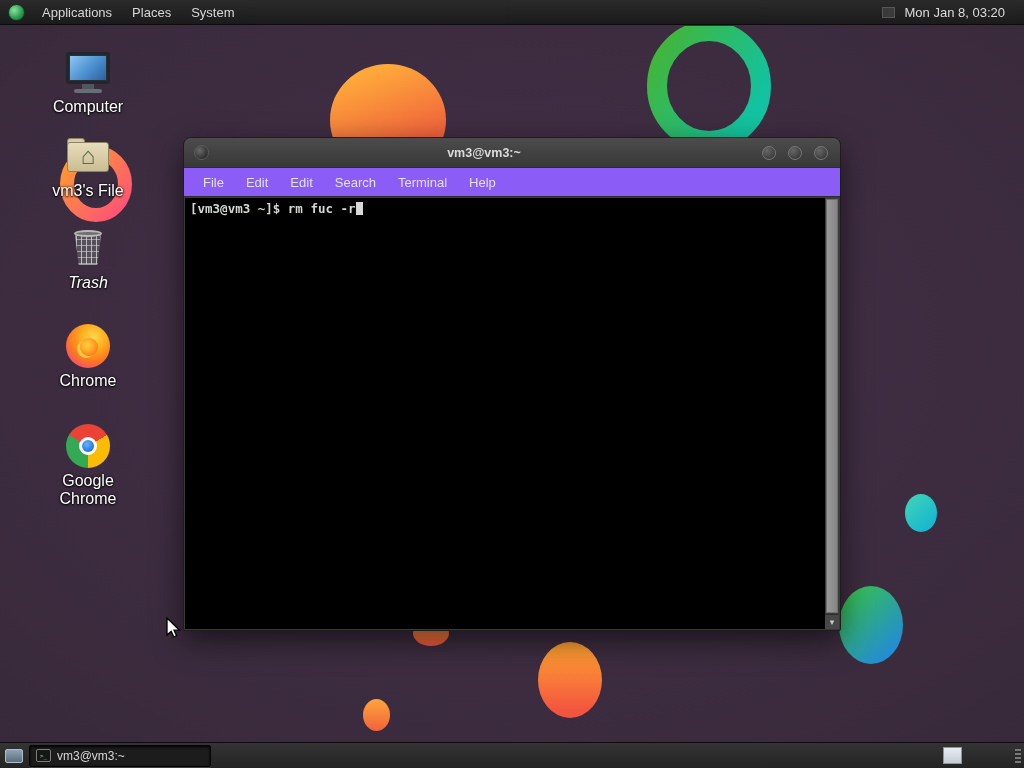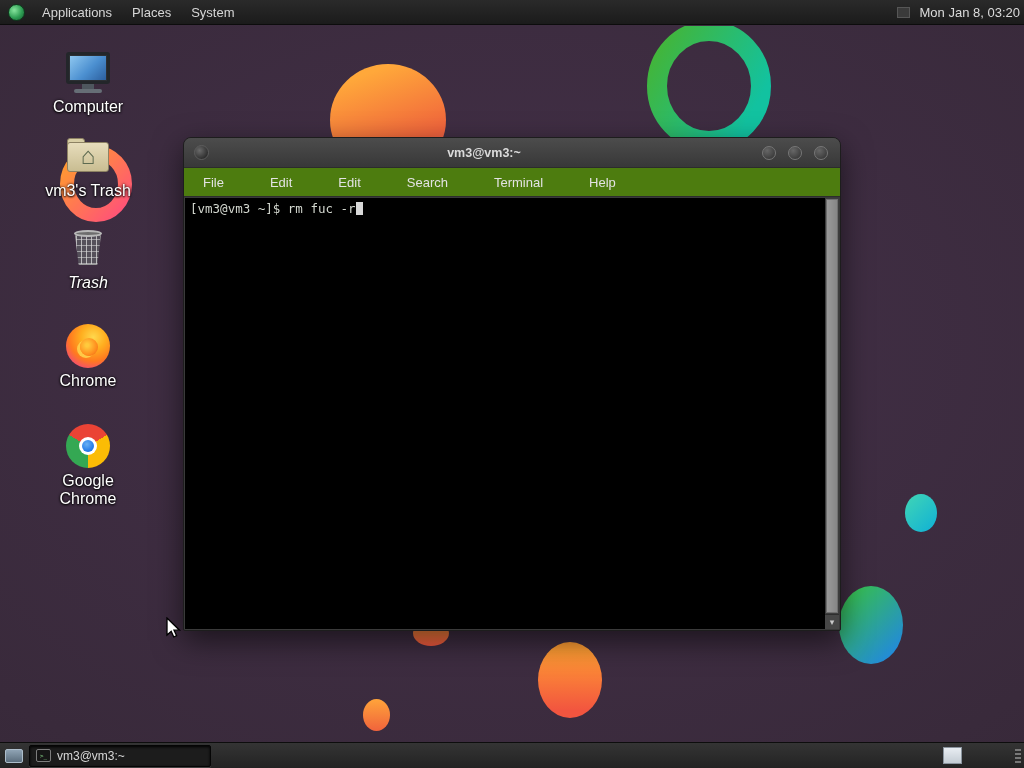--- a/index.html
+++ b/index.html
@@ -27,21 +27,21 @@
 
   
   .top-panel { position:absolute; left:0; top:0; width:1024px; height:25px; z-index:30;
     background:linear-gradient(#2a2a2a,#1b1b1b); border-bottom:1px solid #0c0c0c;
     display:flex; align-items:flex-end; color:#d6d6d6; font-size:13px; }
   .tp-left { display:flex; align-items:center; height:100%; }
   .distro-logo { width:17px; height:17px; border-radius:50%; margin:0 7px 0 8px;
     background:radial-gradient(circle at 35% 35%, #7ede96 5%, #2f9e54 55%, #145c2e 100%);
     border:1px solid #0e3a1d; }
   .tp-menu { padding:0 10px; height:100%; display:flex; align-items:center; cursor:default; }
-  .tp-right { margin-left:auto; display:flex; align-items:center; height:100%; padding-right:4px; }
+  .tp-right { margin-left:auto; display:flex; align-items:center; height:100%; padding-right:19px; }
   .status-ic { width:13px; height:11px; background:#3a3a3a; border:1px solid #565656; margin-right:10px; }
   .clock { color:#dcdcdc; }
 
   
   .desk-icon { position:absolute; left:40px; width:96px; z-index:5; text-align:center; cursor:default; }
   .icon-art { width:48px; height:44px; margin:0 auto 4px auto; position:relative; }
   .icon-label { color:#ffffff; font-size:16px; text-shadow:0 1px 2px #000, 0 0 3px #000; }
 
   
   .pc-screen { position:absolute; left:2px; top:2px; width:44px; height:32px; background:#2c2f33;
@@ -88,27 +88,27 @@
     box-shadow:0 10px 30px rgba(0,0,0,.55); overflow:hidden; }
   .titlebar { height:30px; background:linear-gradient(#4c4c4c,#383838); border-bottom:1px solid #2c2c2c;
     display:grid; grid-template-columns:34px 1fr 90px; align-items:center; }
   .tb-appicon { width:15px; height:15px; border-radius:50%; margin-left:10px;
     background:radial-gradient(circle at 35% 35%, #6a6a6a, #2c2c2c 75%); border:1px solid #5d5d5d; }
   .tb-title { text-align:center; color:#dadada; font-size:12.5px; font-weight:bold; }
   .tb-btns { display:flex; gap:12px; justify-content:flex-end; padding-right:12px; }
   .wbtn { width:14px; height:14px; border-radius:50%;
     background:radial-gradient(circle at 35% 30%, #676767, #3c3c3c 75%); border:1px solid #777; cursor:pointer; }
 
-  .menubar { height:29px; background:#4d7c0f; border-bottom:1px solid #2d2d2d;
-    display:flex; align-items:center; padding-left:8px;gap:24px; }
+  .menubar { height:29px; background:#8b5cf6; border-bottom:1px solid #2d2d2d;
+    display:flex; align-items:center; padding-left:8px; }
   .mb-item { color:#e3e3e3; font-size:13px; padding:0 11px; height:100%; display:flex; align-items:center; cursor:default; }
 
   .term-body { position:absolute; left:1px; right:1px; top:60px; bottom:1px; background:#000; }
   .term-text { position:absolute; left:5px; top:3px; right:18px;
-    font-family:"DejaVu Sans Mono", monospace; font-size:12.5px; color:#d3d7cf; white-space:pre; line-height:16px; }
+    font-family:"DejaVu Sans Mono", monospace; font-size:12.5px; color:#d3d7cf; white-space:pre; line-height:16px;font-weight:bold; }
   .cursor { display:inline-block; width:7px; height:13px; background:#d8d8d8; vertical-align:-2px; margin-left:0px; }
 
   .scrollbar { position:absolute; right:0; top:0; bottom:0; width:14px; background:#3d3d3d; }
   .sb-thumb { position:absolute; left:1px; right:1px; top:1px; bottom:16px;
     background:linear-gradient(90deg,#9a9a9a,#868686); border:1px solid #6f6f6f; }
   .sb-btn { position:absolute; left:0; right:0; bottom:0; height:15px; background:#474747;
     color:#c9c9c9; font-size:9px; text-align:center; line-height:15px; border-top:1px solid #2e2e2e; cursor:pointer; }
 
   
   .bottom-panel { position:absolute; left:0; top:742px; width:1024px; height:26px; z-index:30;
@@ -171,21 +171,21 @@
     </div>
     <div class="icon-label">Computer</div>
   </div>
 
   <div class="desk-icon" style="top:134px;">
     <div class="icon-art">
       <div class="folder-tab"></div>
       <div class="folder-back"></div>
       <div class="home-glyph">⌂</div>
     </div>
-    <div class="icon-label">vm3's Trash</div>
+    <div class="icon-label">vm3's File</div>
   </div>
 
   <div class="desk-icon" style="top:226px;font-style:italic;">
     <div class="icon-art">
       <div class="trash-body"></div>
       <div class="trash-rim"></div>
     </div>
     <div class="icon-label">Trash</div>
   </div>
 

